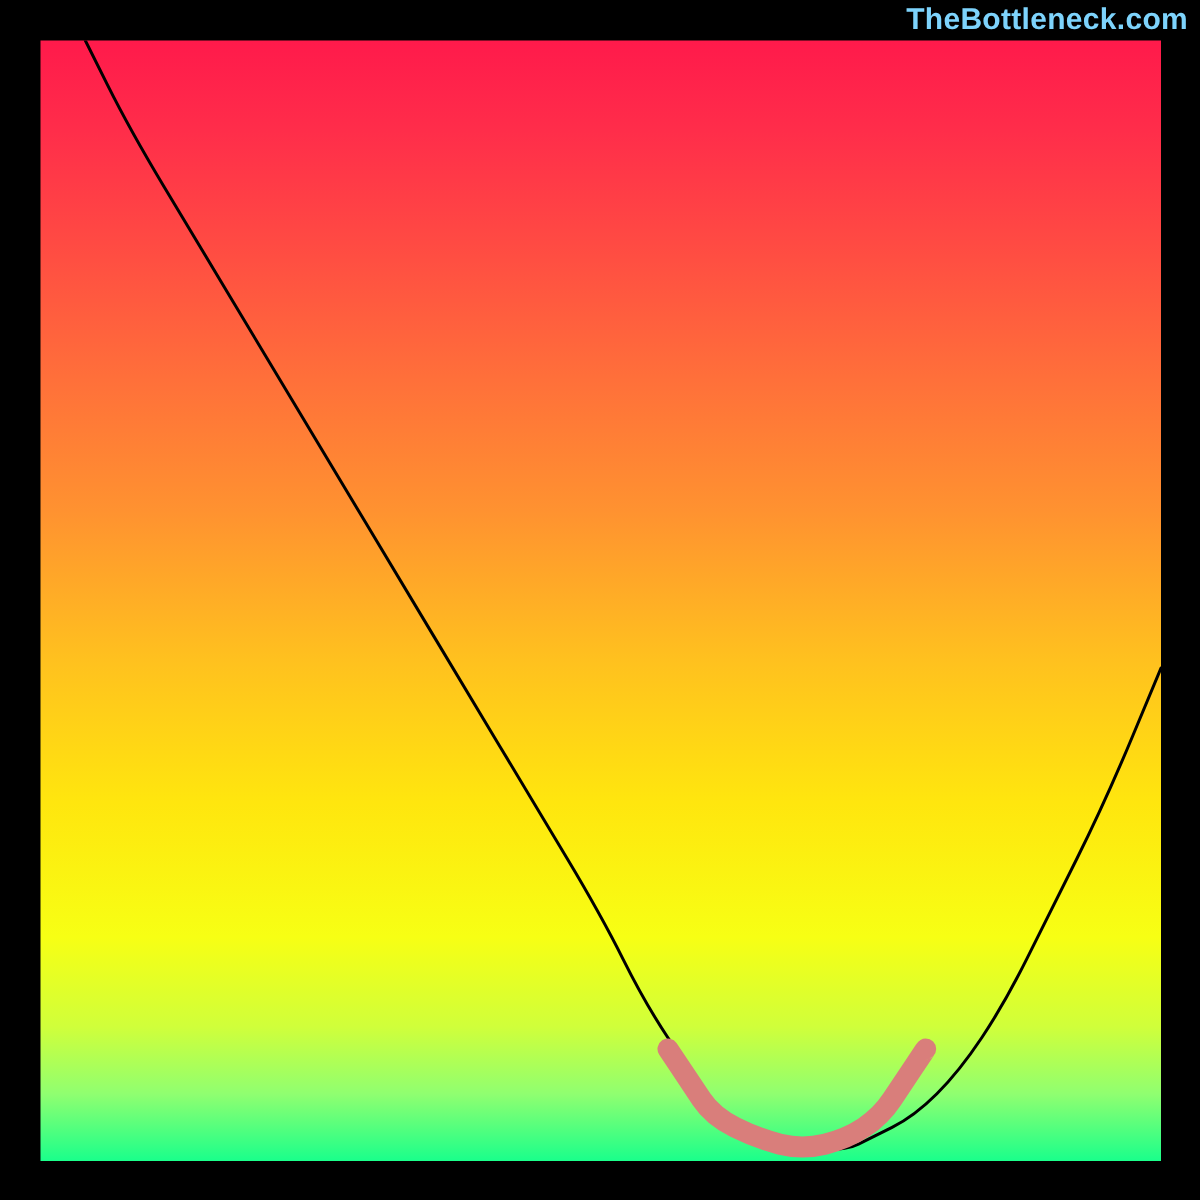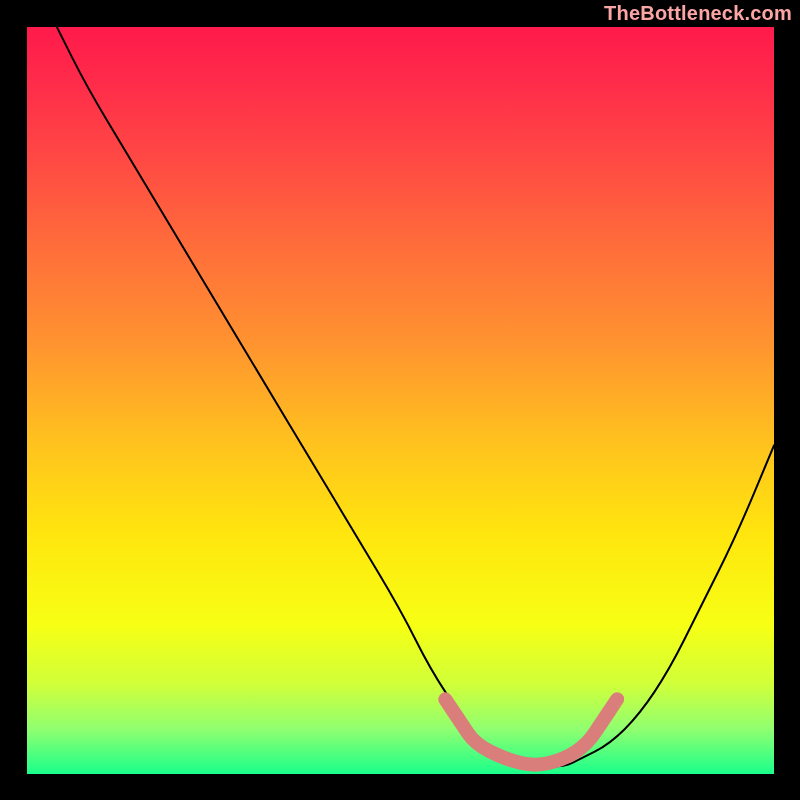--- a/index.html
+++ b/index.html
@@ -16,21 +16,21 @@
     height: 800px;
     background: #000;
   }
   .watermark {
     position: absolute;
     top: 2px;
     right: 8px;
     font-family: Arial, Helvetica, sans-serif;
     font-size: 20px;
     font-weight: 600;
-    color: #fca5a5;
+    color: #7dd3fc;
     letter-spacing: 0.2px;
     user-select: none;
   }
   svg.plot {
     position: absolute;
     left: 0;
     top: 0;
     width: 800px;
     height: 800px;
     display: block;

